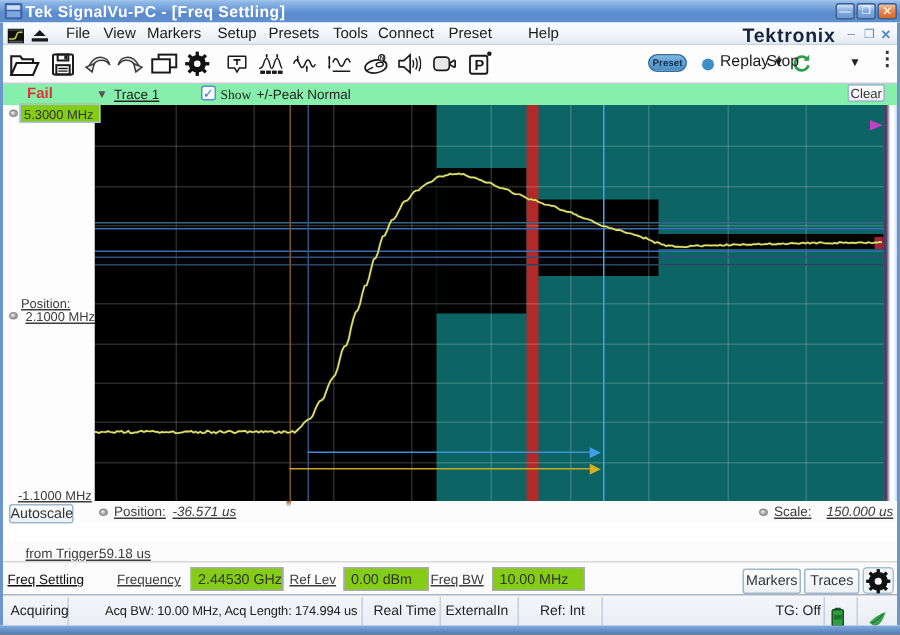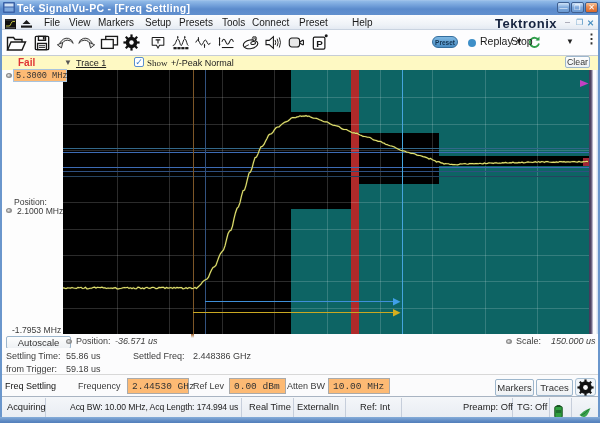--- a/index.html
+++ b/index.html
@@ -4,36 +4,36 @@
 body{width:600px;height:423px;overflow:hidden;font-family:"Liberation Sans",sans-serif;background:#fff;-webkit-font-smoothing:antialiased;}
 #win{position:relative;width:600px;height:423px;overflow:hidden;}
 #win div{white-space:nowrap;}
 .abs{position:absolute;}
 #title{left:0;top:0;width:600px;height:15px;background:linear-gradient(180deg,#a6c7ec 0%,#8db7e6 10%,#6f9dd8 40%,#5b8bcc 60%,#6190ce 100%);}
 #title .txt{position:absolute;left:17px;top:1.5px;font-size:10.5px;font-weight:bold;color:#fff;letter-spacing:0.3px;}
 .tbtn{position:absolute;top:2px;width:13px;height:11px;border:1px solid #3f5f8f;border-radius:2px;font-size:8px;color:#fff;text-align:center;line-height:9px;}
 #menu{left:0;top:15px;width:600px;height:15px;background:linear-gradient(180deg,#fcfdfe,#eef2f7 70%,#e4eaf2);border-bottom:1px solid #c9d3e0;}
 .mi{position:absolute;top:2px;font-size:10px;color:#1a1a1a;}
 #tools{left:2px;top:30px;width:596px;height:26px;background:#fdfdfe;border-bottom:1px solid #c6cdd6;}
-#tracerow{left:2px;top:56px;width:596px;height:14px;background:#fef9c3;}
+#tracerow{left:2px;top:56px;width:596px;height:14px;background:#86efac;}
 #plot{left:63px;top:70px;width:526px;height:264px;background:#000;}
 #leftpanel{left:2px;top:70px;width:61px;height:264px;background:#fdfdfd;z-index:5;}
 #rightstrip{left:589px;top:70px;width:11px;height:264px;background:linear-gradient(90deg,#44395a 0%,#504565 18%,#8a84a0 27%,#f8f9fc 40%,#fdfdfe 60%,#dbe7f4 75%,#9fc0e4 92%,#88aeda 100%);}
 .teal{background:#0d6464;}
 .blk{background:#000;}
 #row1{left:2px;top:334px;width:596px;height:14px;background:#fcfcfd;}
 #row2{left:2px;top:348px;width:596px;height:13px;background:#fcfcfd;}
 #row3{left:2px;top:361px;width:596px;height:13px;background:#fcfcfd;}
 #ctrl{left:2px;top:374px;width:596px;height:22px;background:#fbfbfc;border-top:1px solid #d8d8d8;}
 #status{left:2px;top:396px;width:596px;height:21px;background:linear-gradient(180deg,#f4f6f9,#e9edf3);border-top:1px solid #a9b4c2;}
 #bottomframe{left:0;top:417px;width:600px;height:6px;background:linear-gradient(180deg,#86add9,#5d88c2 70%,#537fba);}
 #leftframe{left:0;top:15px;width:2px;height:402px;background:#6a96cc;}
 #rightframe{left:598px;top:15px;width:2px;height:402px;background:#6a96cc;}
-.lbl{position:absolute;font-size:9px;color:#3c3c3c;}
-.box{position:absolute;background:#fdba74;border:1px solid #a8c3dd;font-size:9.5px;color:#333;font-family:Liberation Mono, monospace;}
+.lbl{position:absolute;font-size:9px;color:#3c3c3c;text-decoration:underline;}
+.box{position:absolute;background:#84cc16;border:1px solid #a8c3dd;font-size:9.5px;color:#333;}
 .btn{position:absolute;background:linear-gradient(180deg,#fdfdfd,#eef1f4);border:1px solid #9db6cc;border-radius:2px;font-size:9.5px;color:#333;text-align:center;}
 .knob{position:absolute;width:6px;height:5px;border-radius:50%;background:radial-gradient(circle at 35% 35%,#f0f0f0,#a8a8a8 60%,#808080);border:1px solid #8a8a8a;}
 .cell{position:absolute;top:1px;height:19px;border-right:1px solid #c6cedb;}
 .cell span{position:absolute;top:4px;font-size:9.3px;color:#222;white-space:nowrap;}
 .gridv{position:absolute;top:0;width:1px;height:264px;background:rgba(255,255,255,0.17);}
 .gridh{position:absolute;left:0;width:526px;height:1px;background:rgba(255,255,255,0.17);}
 </style></head>
 <body>
 <div id="win">
   <div id="title" class="abs">
@@ -180,21 +180,21 @@
     <div class="abs" style="left:169px;top:2px;font-size:9px;color:#222;">+/-Peak Normal</div>
     <div class="btn" style="left:563px;top:0px;width:25px;height:11.5px;line-height:10.5px;font-size:8.8px;">Clear</div>
   </div>
 
   <div id="leftpanel" class="abs">
     <div class="knob" style="left:4px;top:3px;"></div>
     <div class="box" style="left:11px;top:-1px;width:54px;height:13px;line-height:12px;padding-left:2px;font-size:8.6px;">5.3000 MHz</div>
     <div class="lbl" style="left:12px;top:127px;font-size:8.6px;">Position:</div>
     <div class="lbl" style="left:15px;top:136px;font-size:8.6px;">2.1000 MHz</div>
     <div class="knob" style="left:4px;top:138px;"></div>
-    <div class="lbl" style="left:10px;top:255px;font-size:8.6px;">-1.7953 MHz</div>
+    <div class="lbl" style="left:10px;top:255px;font-size:8.6px;">-1.1000 MHz</div>
   </div>
 
   <div id="plot" class="abs">
     <div class="abs teal" style="left:228px;top:0;width:298px;height:264px;"></div>
     <div class="abs blk" style="left:228px;top:42px;width:60px;height:97px;"></div>
     <div class="abs blk" style="left:295px;top:63px;width:81px;height:51px;"></div>
     <div class="abs blk" style="left:376px;top:86px;width:150px;height:9.5px;"></div>
     <div class="abs" style="left:288px;top:0;width:8px;height:264px;background:#b02a2a;"></div>
     <div class="gridv" style="left:54px;"></div>
       <div class="gridv" style="left:106px;"></div>
@@ -236,46 +236,40 @@
     <div class="abs" style="left:520px;top:88px;width:6px;height:8px;background:#a22535;"></div>
     <svg class="abs" style="left:0;top:0" width="526" height="264" viewBox="0 0 526 264">
       <path d="M0.0,217.9 L1.5,218.1 L3.0,218.7 L4.5,217.9 L6.0,218.0 L7.5,218.1 L9.0,217.5 L10.5,218.0 L12.0,218.2 L13.5,218.5 L15.0,217.4 L16.5,217.7 L18.0,217.3 L19.5,218.5 L21.0,218.3 L22.5,217.3 L24.0,218.8 L25.5,218.7 L27.0,218.2 L28.5,218.2 L30.0,217.5 L31.5,217.2 L33.0,218.0 L34.5,217.3 L36.0,217.5 L37.5,217.6 L39.0,217.2 L40.5,217.9 L42.0,217.9 L43.5,218.5 L45.0,218.0 L46.5,218.2 L48.0,218.0 L49.5,218.3 L51.0,217.9 L52.5,217.6 L54.0,218.8 L55.5,218.8 L57.0,218.5 L58.5,218.3 L60.0,217.7 L61.5,217.6 L63.0,217.7 L64.5,217.3 L66.0,218.4 L67.5,217.8 L69.0,218.6 L70.5,217.8 L72.0,218.7 L73.5,218.6 L75.0,217.2 L76.5,217.5 L78.0,218.7 L79.5,218.0 L81.0,218.8 L82.5,217.8 L84.0,217.3 L85.5,218.2 L87.0,218.4 L88.5,217.6 L90.0,217.3 L91.5,217.7 L93.0,218.7 L94.5,218.4 L96.0,217.4 L97.5,217.6 L99.0,217.4 L100.5,217.3 L102.0,218.5 L103.5,217.5 L105.0,218.1 L106.5,217.9 L108.0,217.5 L109.5,218.4 L111.0,217.4 L112.5,218.2 L114.0,217.4 L115.5,217.9 L117.0,217.5 L118.5,217.6 L120.0,218.8 L121.5,218.5 L123.0,217.7 L124.5,218.6 L126.0,217.5 L127.5,217.8 L129.0,218.6 L130.5,218.2 L132.0,217.4 L133.5,218.4 L135.0,217.0 L136.5,215.6 L138.0,214.2 L139.5,212.0 L141.0,210.6 L142.5,209.7 L144.0,209.1 L145.5,207.2 L147.0,203.3 L148.5,200.0 L150.0,197.4 L151.5,196.8 L153.0,195.2 L154.5,190.9 L156.0,186.7 L157.5,183.6 L159.0,181.7 L160.5,179.9 L162.0,175.9 L163.5,169.7 L165.0,163.8 L166.5,160.9 L168.0,160.3 L169.5,156.1 L171.0,148.7 L172.5,142.7 L174.0,138.3 L175.5,136.8 L177.0,132.7 L178.5,125.9 L180.0,120.7 L181.5,120.1 L183.0,115.3 L184.5,108.9 L186.0,103.0 L187.5,102.0 L189.0,98.3 L190.5,92.4 L192.0,87.7 L193.5,87.0 L195.0,83.9 L196.5,79.8 L198.0,76.8 L199.5,76.2 L201.0,74.4 L202.5,71.2 L204.0,68.4 L205.5,65.2 L207.0,64.1 L208.5,63.7 L210.0,62.1 L211.5,59.6 L213.0,57.8 L214.5,57.0 L216.0,56.9 L217.5,55.4 L219.0,54.1 L220.5,53.1 L222.0,52.1 L223.5,51.6 L225.0,51.0 L226.5,49.8 L228.0,48.3 L229.5,47.6 L231.0,47.5 L232.5,47.7 L234.0,46.9 L235.5,46.7 L237.0,45.8 L238.5,46.3 L240.0,46.0 L241.5,46.1 L243.0,45.6 L244.5,46.3 L246.0,46.0 L247.5,46.9 L249.0,47.6 L250.5,48.2 L252.0,48.2 L253.5,48.4 L255.0,49.0 L256.5,49.8 L258.0,50.2 L259.5,51.1 L261.0,51.7 L262.5,51.8 L264.0,51.8 L265.5,52.8 L267.0,53.8 L268.5,54.5 L270.0,55.2 L271.5,55.4 L273.0,55.7 L274.5,56.1 L276.0,56.5 L277.5,57.8 L279.0,58.9 L280.5,59.4 L282.0,59.5 L283.5,59.5 L285.0,60.4 L286.5,61.2 L288.0,62.0 L289.5,63.0 L291.0,62.7 L292.5,63.4 L294.0,63.2 L295.5,64.3 L297.0,65.0 L298.5,65.5 L300.0,66.4 L301.5,66.5 L303.0,66.7 L304.5,67.2 L306.0,67.3 L307.5,67.8 L309.0,68.9 L310.5,69.9 L312.0,70.2 L313.5,70.6 L315.0,71.3 L316.5,71.3 L318.0,71.6 L319.5,72.7 L321.0,73.1 L322.5,74.2 L324.0,74.6 L325.5,75.3 L327.0,75.7 L328.5,76.0 L330.0,76.5 L331.5,77.0 L333.0,78.1 L334.5,78.8 L336.0,79.5 L337.5,80.3 L339.0,80.8 L340.5,80.9 L342.0,81.3 L343.5,82.1 L345.0,82.3 L346.5,82.8 L348.0,83.4 L349.5,83.3 L351.0,83.6 L352.5,84.3 L354.0,85.1 L355.5,85.4 L357.0,85.5 L358.5,86.0 L360.0,86.6 L361.5,86.9 L363.0,87.4 L364.5,88.0 L366.0,89.0 L367.5,88.4 L369.0,89.5 L370.5,90.2 L372.0,90.8 L373.5,92.0 L375.0,91.5 L376.5,91.9 L378.0,92.9 L379.5,93.1 L381.0,94.1 L382.5,93.6 L384.0,93.7 L385.5,93.8 L387.0,94.5 L388.5,94.4 L390.0,94.6 L391.5,94.6 L393.0,94.7 L394.5,94.8 L396.0,94.4 L397.5,93.8 L399.0,94.0 L400.5,93.7 L402.0,93.5 L403.5,94.0 L405.0,94.2 L406.5,93.6 L408.0,93.6 L409.5,93.5 L411.0,93.8 L412.5,93.5 L414.0,93.6 L415.5,93.7 L417.0,93.3 L418.5,93.7 L420.0,93.8 L421.5,92.9 L423.0,93.7 L424.5,93.4 L426.0,92.8 L427.5,93.0 L429.0,93.1 L430.5,93.4 L432.0,92.8 L433.5,92.9 L435.0,93.2 L436.5,93.1 L438.0,93.2 L439.5,92.7 L441.0,92.9 L442.5,92.4 L444.0,92.9 L445.5,93.0 L447.0,92.7 L448.5,92.8 L450.0,92.2 L451.5,92.9 L453.0,92.9 L454.5,92.9 L456.0,92.4 L457.5,92.7 L459.0,92.2 L460.5,92.8 L462.0,92.7 L463.5,92.2 L465.0,91.9 L466.5,92.2 L468.0,92.3 L469.5,92.5 L471.0,92.1 L472.5,91.7 L474.0,92.4 L475.5,91.6 L477.0,92.3 L478.5,91.7 L480.0,91.8 L481.5,92.3 L483.0,91.6 L484.5,91.6 L486.0,92.0 L487.5,92.2 L489.0,92.3 L490.5,92.2 L492.0,92.4 L493.5,91.9 L495.0,92.4 L496.5,91.5 L498.0,91.6 L499.5,91.9 L501.0,91.6 L502.5,92.1 L504.0,91.9 L505.5,91.8 L507.0,92.1 L508.5,91.8 L510.0,91.5 L511.5,91.6 L513.0,92.0 L514.5,92.1 L516.0,91.4 L517.5,92.0 L519.0,92.1 L520.5,91.6 L522.0,91.7 L523.5,91.3 L525.0,91.6" fill="none" stroke="#50501c" stroke-width="2.1" opacity="0.4"></path>
       <path d="M0.0,217.9 L1.5,218.1 L3.0,218.7 L4.5,217.9 L6.0,218.0 L7.5,218.1 L9.0,217.5 L10.5,218.0 L12.0,218.2 L13.5,218.5 L15.0,217.4 L16.5,217.7 L18.0,217.3 L19.5,218.5 L21.0,218.3 L22.5,217.3 L24.0,218.8 L25.5,218.7 L27.0,218.2 L28.5,218.2 L30.0,217.5 L31.5,217.2 L33.0,218.0 L34.5,217.3 L36.0,217.5 L37.5,217.6 L39.0,217.2 L40.5,217.9 L42.0,217.9 L43.5,218.5 L45.0,218.0 L46.5,218.2 L48.0,218.0 L49.5,218.3 L51.0,217.9 L52.5,217.6 L54.0,218.8 L55.5,218.8 L57.0,218.5 L58.5,218.3 L60.0,217.7 L61.5,217.6 L63.0,217.7 L64.5,217.3 L66.0,218.4 L67.5,217.8 L69.0,218.6 L70.5,217.8 L72.0,218.7 L73.5,218.6 L75.0,217.2 L76.5,217.5 L78.0,218.7 L79.5,218.0 L81.0,218.8 L82.5,217.8 L84.0,217.3 L85.5,218.2 L87.0,218.4 L88.5,217.6 L90.0,217.3 L91.5,217.7 L93.0,218.7 L94.5,218.4 L96.0,217.4 L97.5,217.6 L99.0,217.4 L100.5,217.3 L102.0,218.5 L103.5,217.5 L105.0,218.1 L106.5,217.9 L108.0,217.5 L109.5,218.4 L111.0,217.4 L112.5,218.2 L114.0,217.4 L115.5,217.9 L117.0,217.5 L118.5,217.6 L120.0,218.8 L121.5,218.5 L123.0,217.7 L124.5,218.6 L126.0,217.5 L127.5,217.8 L129.0,218.6 L130.5,218.2 L132.0,217.4 L133.5,218.4 L135.0,217.0 L136.5,215.6 L138.0,214.2 L139.5,212.0 L141.0,210.6 L142.5,209.7 L144.0,209.1 L145.5,207.2 L147.0,203.3 L148.5,200.0 L150.0,197.4 L151.5,196.8 L153.0,195.2 L154.5,190.9 L156.0,186.7 L157.5,183.6 L159.0,181.7 L160.5,179.9 L162.0,175.9 L163.5,169.7 L165.0,163.8 L166.5,160.9 L168.0,160.3 L169.5,156.1 L171.0,148.7 L172.5,142.7 L174.0,138.3 L175.5,136.8 L177.0,132.7 L178.5,125.9 L180.0,120.7 L181.5,120.1 L183.0,115.3 L184.5,108.9 L186.0,103.0 L187.5,102.0 L189.0,98.3 L190.5,92.4 L192.0,87.7 L193.5,87.0 L195.0,83.9 L196.5,79.8 L198.0,76.8 L199.5,76.2 L201.0,74.4 L202.5,71.2 L204.0,68.4 L205.5,65.2 L207.0,64.1 L208.5,63.7 L210.0,62.1 L211.5,59.6 L213.0,57.8 L214.5,57.0 L216.0,56.9 L217.5,55.4 L219.0,54.1 L220.5,53.1 L222.0,52.1 L223.5,51.6 L225.0,51.0 L226.5,49.8 L228.0,48.3 L229.5,47.6 L231.0,47.5 L232.5,47.7 L234.0,46.9 L235.5,46.7 L237.0,45.8 L238.5,46.3 L240.0,46.0 L241.5,46.1 L243.0,45.6 L244.5,46.3 L246.0,46.0 L247.5,46.9 L249.0,47.6 L250.5,48.2 L252.0,48.2 L253.5,48.4 L255.0,49.0 L256.5,49.8 L258.0,50.2 L259.5,51.1 L261.0,51.7 L262.5,51.8 L264.0,51.8 L265.5,52.8 L267.0,53.8 L268.5,54.5 L270.0,55.2 L271.5,55.4 L273.0,55.7 L274.5,56.1 L276.0,56.5 L277.5,57.8 L279.0,58.9 L280.5,59.4 L282.0,59.5 L283.5,59.5 L285.0,60.4 L286.5,61.2 L288.0,62.0 L289.5,63.0 L291.0,62.7 L292.5,63.4 L294.0,63.2 L295.5,64.3 L297.0,65.0 L298.5,65.5 L300.0,66.4 L301.5,66.5 L303.0,66.7 L304.5,67.2 L306.0,67.3 L307.5,67.8 L309.0,68.9 L310.5,69.9 L312.0,70.2 L313.5,70.6 L315.0,71.3 L316.5,71.3 L318.0,71.6 L319.5,72.7 L321.0,73.1 L322.5,74.2 L324.0,74.6 L325.5,75.3 L327.0,75.7 L328.5,76.0 L330.0,76.5 L331.5,77.0 L333.0,78.1 L334.5,78.8 L336.0,79.5 L337.5,80.3 L339.0,80.8 L340.5,80.9 L342.0,81.3 L343.5,82.1 L345.0,82.3 L346.5,82.8 L348.0,83.4 L349.5,83.3 L351.0,83.6 L352.5,84.3 L354.0,85.1 L355.5,85.4 L357.0,85.5 L358.5,86.0 L360.0,86.6 L361.5,86.9 L363.0,87.4 L364.5,88.0 L366.0,89.0 L367.5,88.4 L369.0,89.5 L370.5,90.2 L372.0,90.8 L373.5,92.0 L375.0,91.5 L376.5,91.9 L378.0,92.9 L379.5,93.1 L381.0,94.1 L382.5,93.6 L384.0,93.7 L385.5,93.8 L387.0,94.5 L388.5,94.4 L390.0,94.6 L391.5,94.6 L393.0,94.7 L394.5,94.8 L396.0,94.4 L397.5,93.8 L399.0,94.0 L400.5,93.7 L402.0,93.5 L403.5,94.0 L405.0,94.2 L406.5,93.6 L408.0,93.6 L409.5,93.5 L411.0,93.8 L412.5,93.5 L414.0,93.6 L415.5,93.7 L417.0,93.3 L418.5,93.7 L420.0,93.8 L421.5,92.9 L423.0,93.7 L424.5,93.4 L426.0,92.8 L427.5,93.0 L429.0,93.1 L430.5,93.4 L432.0,92.8 L433.5,92.9 L435.0,93.2 L436.5,93.1 L438.0,93.2 L439.5,92.7 L441.0,92.9 L442.5,92.4 L444.0,92.9 L445.5,93.0 L447.0,92.7 L448.5,92.8 L450.0,92.2 L451.5,92.9 L453.0,92.9 L454.5,92.9 L456.0,92.4 L457.5,92.7 L459.0,92.2 L460.5,92.8 L462.0,92.7 L463.5,92.2 L465.0,91.9 L466.5,92.2 L468.0,92.3 L469.5,92.5 L471.0,92.1 L472.5,91.7 L474.0,92.4 L475.5,91.6 L477.0,92.3 L478.5,91.7 L480.0,91.8 L481.5,92.3 L483.0,91.6 L484.5,91.6 L486.0,92.0 L487.5,92.2 L489.0,92.3 L490.5,92.2 L492.0,92.4 L493.5,91.9 L495.0,92.4 L496.5,91.5 L498.0,91.6 L499.5,91.9 L501.0,91.6 L502.5,92.1 L504.0,91.9 L505.5,91.8 L507.0,92.1 L508.5,91.8 L510.0,91.5 L511.5,91.6 L513.0,92.0 L514.5,92.1 L516.0,91.4 L517.5,92.0 L519.0,92.1 L520.5,91.6 L522.0,91.7 L523.5,91.3 L525.0,91.6" fill="none" stroke="#e0e070" stroke-width="1.15"></path>
     </svg>
   </div>
   <div id="rightstrip" class="abs"></div>
 
   <div id="row1" class="abs">
       <div class="abs" style="left:189px;top:0;width:3px;height:4px;background:linear-gradient(180deg,#a2642a,rgba(255,255,255,0));"></div>
-    <div class="btn" style="left:4px;top:2px;width:65px;height:13px;line-height:12px;">Autoscale</div>
+    <div class="btn" style="left:4px;top:2px;width:43px;height:13px;line-height:12px;">Autoscale</div>
     <div class="knob" style="left:64px;top:5px;"></div>
     <div class="lbl" style="left:74px;top:2px;">Position:</div>
     <div class="lbl" style="left:113px;top:2px;font-style:italic;">-36.571 us</div>
     <div class="knob" style="left:504px;top:5px;"></div>
     <div class="lbl" style="left:514px;top:2px;">Scale:</div>
     <div class="lbl" style="left:549px;top:2px;font-style:italic;">150.000 us</div>
   </div>
-  <div id="row2" class="abs">
-    <div class="lbl" style="left:4px;top:3px;">Settling Time:</div>
-    <div class="lbl" style="left:64px;top:3px;">55.86 us</div>
-    <div class="lbl" style="left:131px;top:3px;">Settled Freq:</div>
-    <div class="lbl" style="left:191px;top:3px;">2.448386 GHz</div>
-  </div>
   <div id="row3" class="abs">
-    <div class="lbl" style="left:4px;top:3px;">from Trigger:</div>
+    <div class="lbl" style="left:15px;top:3px;">from Trigger:</div>
     <div class="lbl" style="left:64px;top:3px;">59.18 us</div>
   </div>
 
   <div id="ctrl" class="abs">
     <div class="lbl" style="left:3px;top:6px;color:#111;text-align:right;">Freq Settling</div>
     <div class="lbl" style="left:76px;top:6px;">Frequency</div>
     <div class="box" style="left:125px;top:3px;width:62px;height:16px;line-height:15px;padding-left:4px;border-color:#aaa;">2.44530 GHz</div>
     <div class="lbl" style="left:191px;top:6px;">Ref Lev</div>
     <div class="box" style="left:227px;top:3px;width:57px;height:16px;line-height:15px;padding-left:4px;border-color:#aaa;">0.00 dBm</div>
-    <div class="lbl" style="left:285px;top:6px;">Atten BW</div>
+    <div class="lbl" style="left:285px;top:6px;">Freq BW</div>
     <div class="box" style="left:326px;top:3px;width:62px;height:16px;line-height:15px;padding-left:4px;border-color:#aaa;">10.00 MHz</div>
     <div class="btn" style="left:493px;top:4px;width:39px;height:17px;line-height:16px;">Markers</div>
     <div class="btn" style="left:534px;top:4px;width:37px;height:17px;line-height:16px;">Traces</div>
     <div class="abs" style="left:573px;top:3px;width:21px;height:18px;border:1px solid #a9c0d4;border-radius:3px;background:#f2f6fa;"></div>
     <svg class="abs" style="left:575px;top:4px" width="17" height="17" viewBox="0 0 20 20">
       <g fill="#111">
           <rect x="8.7" y="0.5" width="2.6" height="4"></rect>
           <rect x="8.7" y="0.5" width="2.6" height="4" transform="rotate(45 10 10)"></rect>
           <rect x="8.7" y="0.5" width="2.6" height="4" transform="rotate(90 10 10)"></rect>
           <rect x="8.7" y="0.5" width="2.6" height="4" transform="rotate(135 10 10)"></rect>
@@ -298,23 +292,20 @@
       </div>
     <div class="cell" style="left:240px;width:52px;">
         <span style="left:7px;">Real Time</span>
       </div>
     <div class="cell" style="left:292px;width:52px;">
         <span style="left:3px;">ExternalIn</span>
       </div>
     <div class="cell" style="left:344px;width:56px;">
         <span style="left:14px;">Ref: Int</span>
       </div>
-    <div class="cell" style="left:457px;width:54px;">
-        <span style="left:4px;">Preamp: Off</span>
-      </div>
     <div class="cell" style="left:511px;width:37px;">
         <span style="left:4px;">TG: Off</span>
       </div>
     <div class="cell" style="left:548px;width:22px;"></div>
     <svg class="abs" style="left:552px;top:8px" width="9" height="13" viewBox="0 0 9 13">
         <rect x="2.5" y="0" width="4" height="2" rx="0.5" fill="#1e5c28"></rect>
         <rect x="0.8" y="1.5" width="7.4" height="11" rx="1" fill="#2f9e3f" stroke="#174f20" stroke-width="1"></rect>
         <rect x="2" y="5" width="5" height="3" fill="#1e6e2e"></rect>
       </svg>
     <svg class="abs" style="left:577px;top:10px" width="12" height="11" viewBox="0 0 12 11">

